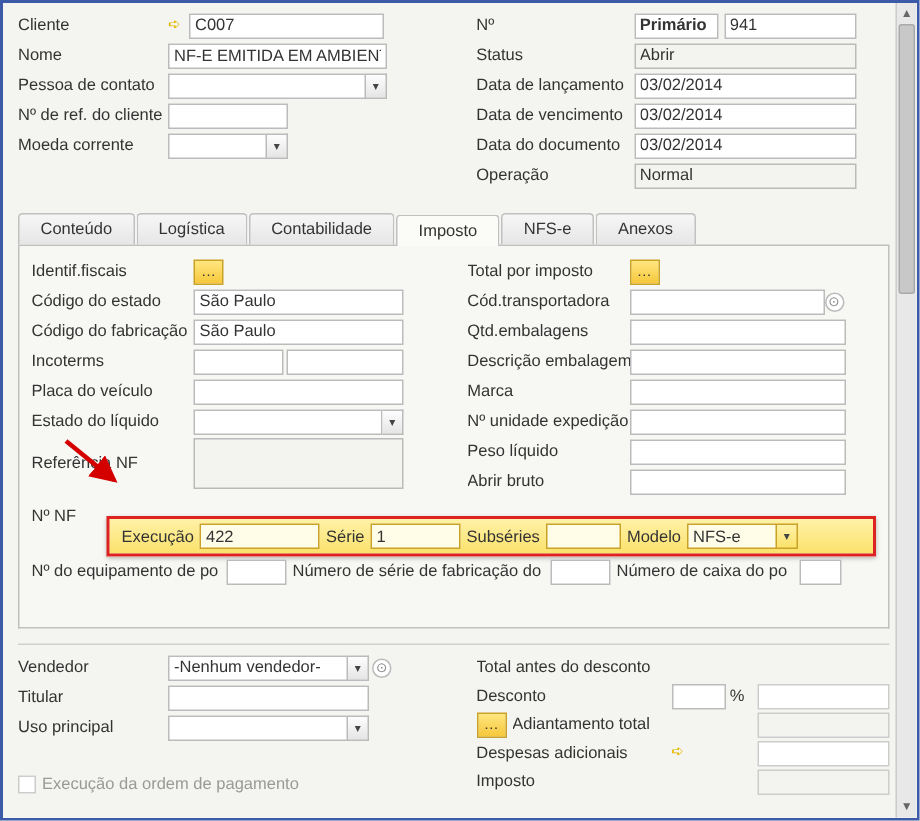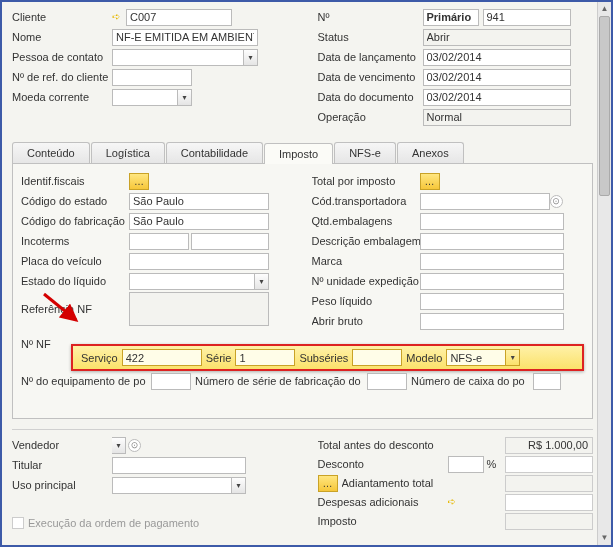--- a/index.html
+++ b/index.html
@@ -60,21 +60,21 @@
 <body>
 
 <div class="window">
   <div class="content">
 
     <div class="two-col">
       <div class="col">
         <div class="row">
           <span class="lbl">Cliente</span>
           <span class="arrow-yellow">➪</span>
-          <input class="field" style="width: 106px;" value="C007">
+          <input class="field" style="width: 130px;" value="C007">
         </div>
         <div class="row">
           <span class="lbl">Nome</span>
           <input class="field" style="width: 146px;" value="NF-E EMITIDA EM AMBIENTE D">
         </div>
         <div class="row">
           <span class="lbl">Pessoa de contato</span>
           <input class="field" style="width: 132px;" value="">
             <span class="dd-arrow">▾</span>
         </div>
@@ -195,21 +195,21 @@
           <div class="row">
             <span class="lbl">Abrir bruto</span>
             <input class="field" style="width: 144px;">
           </div>
         </div>
       </div>
 
       <div style="display:flex;margin-top:6px;">
         <span class="lbl" style="width:50px">Nº NF</span>
         <div class="hl-row" style="flex:1">
-          <span class="lblsm">Serviço</span>
+          <span class="lblsm">Execução</span>
           <input class="field" style="width: 80px;" value="422">
           <span class="lblsm">Série</span>
           <input class="field" style="width: 60px;" value="1">
           <span class="lblsm">Subséries</span>
           <input class="field" style="width: 50px;" value="">
           <span class="lblsm">Modelo</span>
           <input class="field" style="width: 60px;" value="NFS-e">
             <span class="dd-arrow" style="background:linear-gradient(#fff1a8,#fbe26b);border-color:#c9a227">▾</span>
         </div>
       </div>
@@ -224,20 +224,21 @@
       </div>
       <div style="height:20px"></div>
     </div>
 
     <div class="divider"></div>
 
     <div class="two-col">
       <div class="col">
         <div class="row">
           <span class="lbl">Vendedor</span>
+          <input class="field" style="width: 120px;" value="-Nenhum vendedor-">
             <span class="dd-arrow">▾</span>
           <span class="circ" style="margin-left:2px">⊙</span>
         </div>
         <div class="row">
           <span class="lbl">Titular</span>
           <input class="field" style="width: 134px;">
         </div>
         <div class="row">
           <span class="lbl">Uso principal</span>
           <input class="field" style="width: 120px;">
@@ -252,21 +253,20 @@
         <div class="row" style="align-items:flex-start">
           <span class="lbl">Observações</span>
           <div class="obs-box"></div>
         </div>
       </div>
 
       <div class="col right-totals">
         <div class="row">
           <span class="lbl">Total antes do desconto</span>
           <span style="flex:1"></span>
-          <div class="amount">R$ 1.000,00</div>
         </div>
         <div class="row">
           <span class="lbl">Desconto</span>
           <input class="field" style="width: 36px;">
           <span style="margin:0 3px">%</span>
           <span style="flex:1"></span>
           <div class="amount white"></div>
         </div>
         <div class="row">
           <span class="btn-yellow">…</span>

